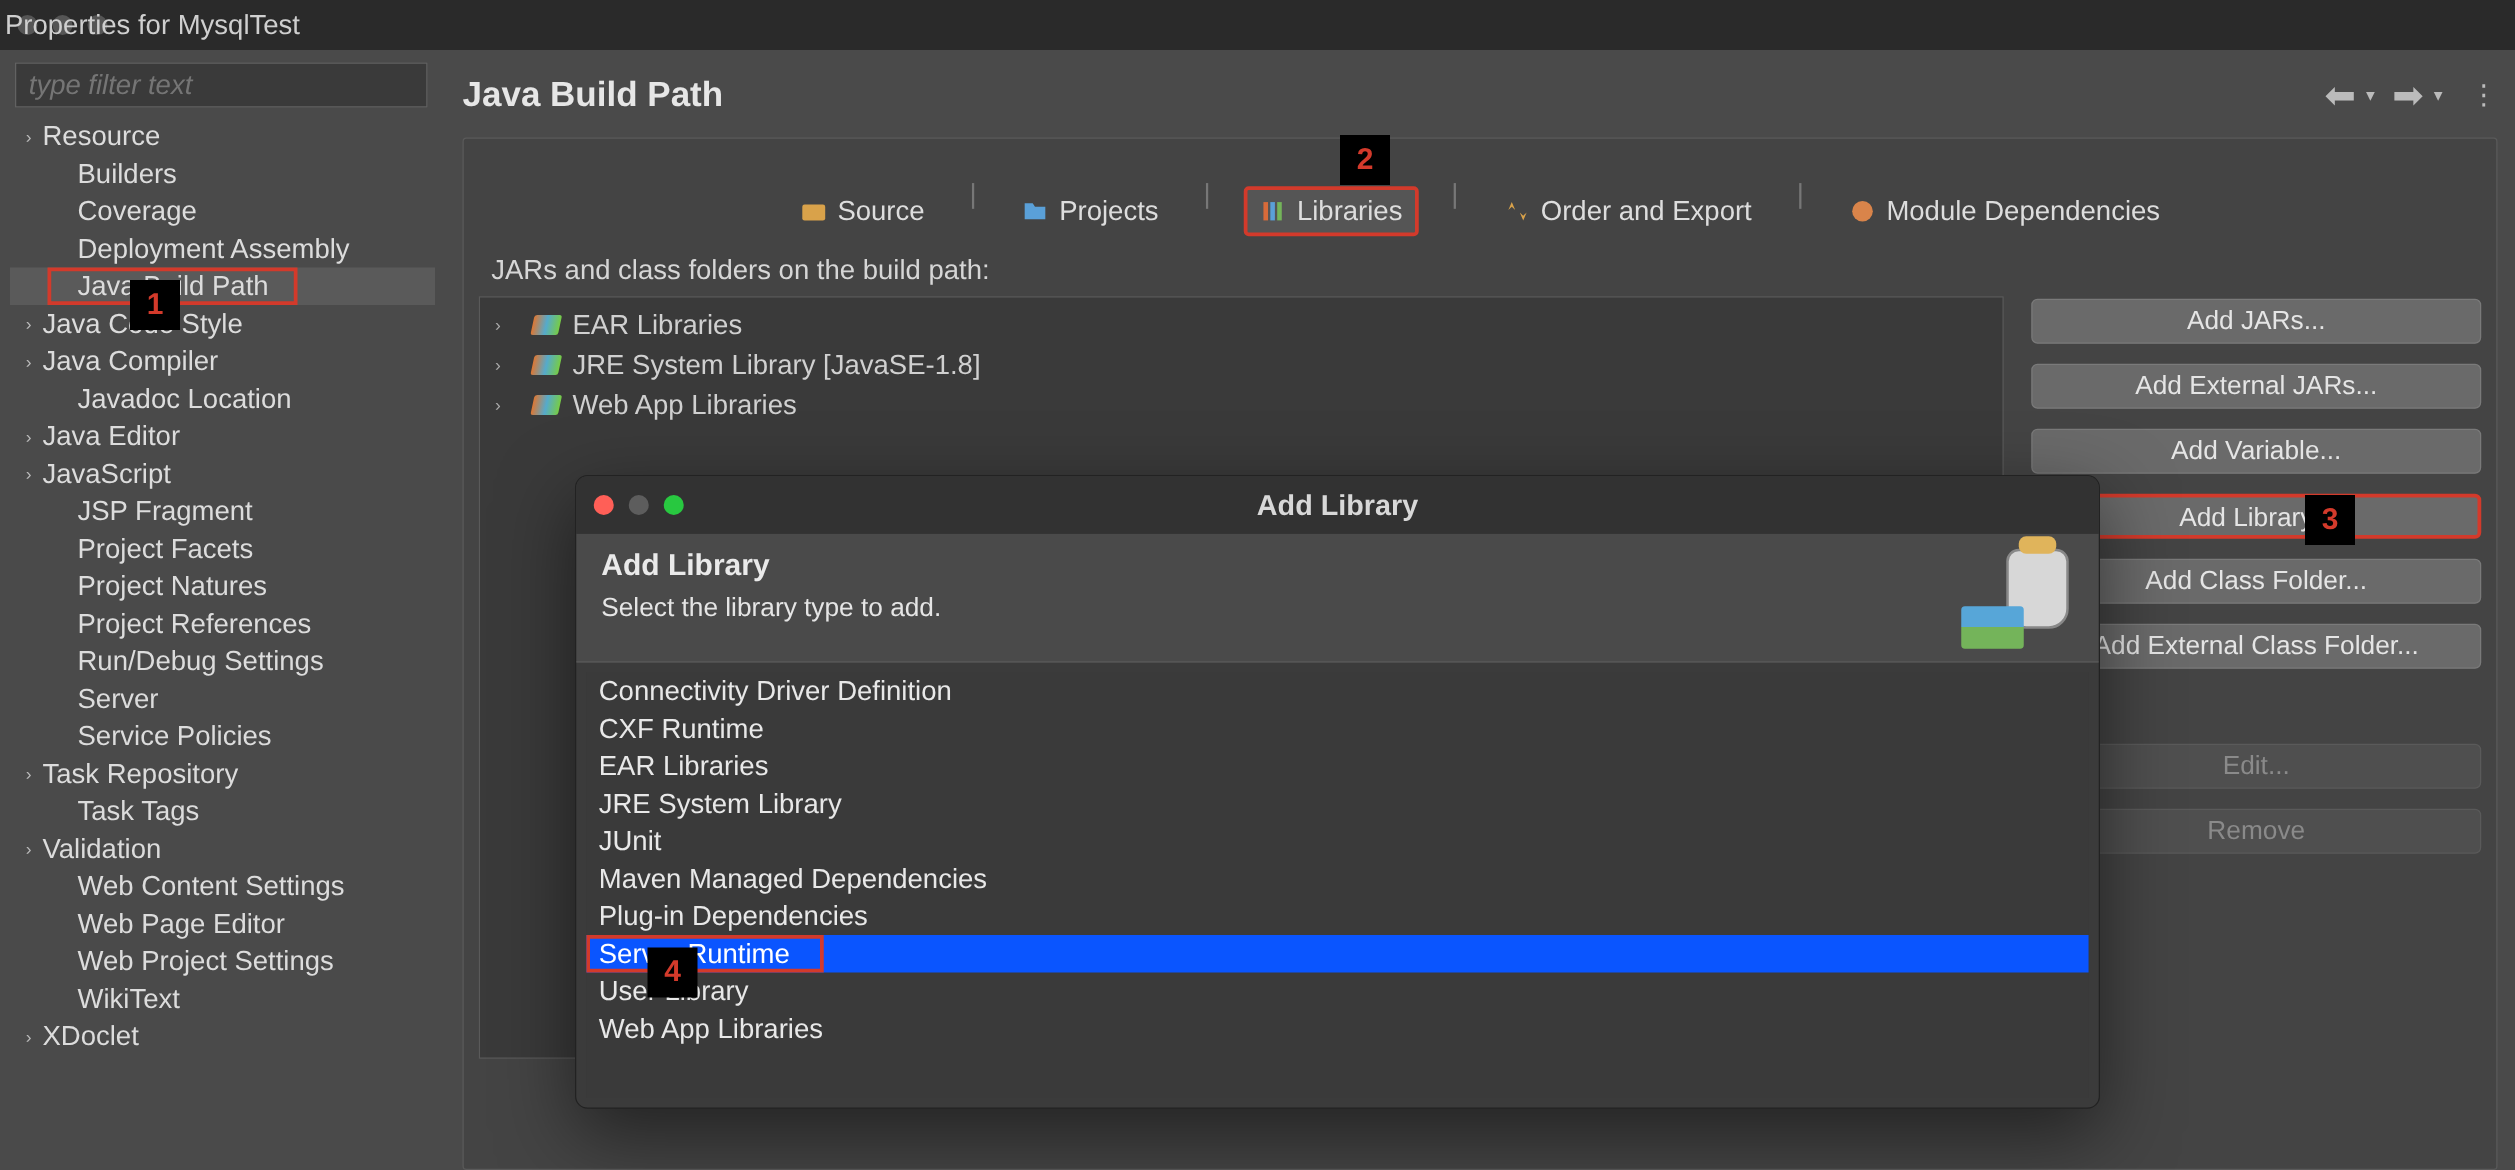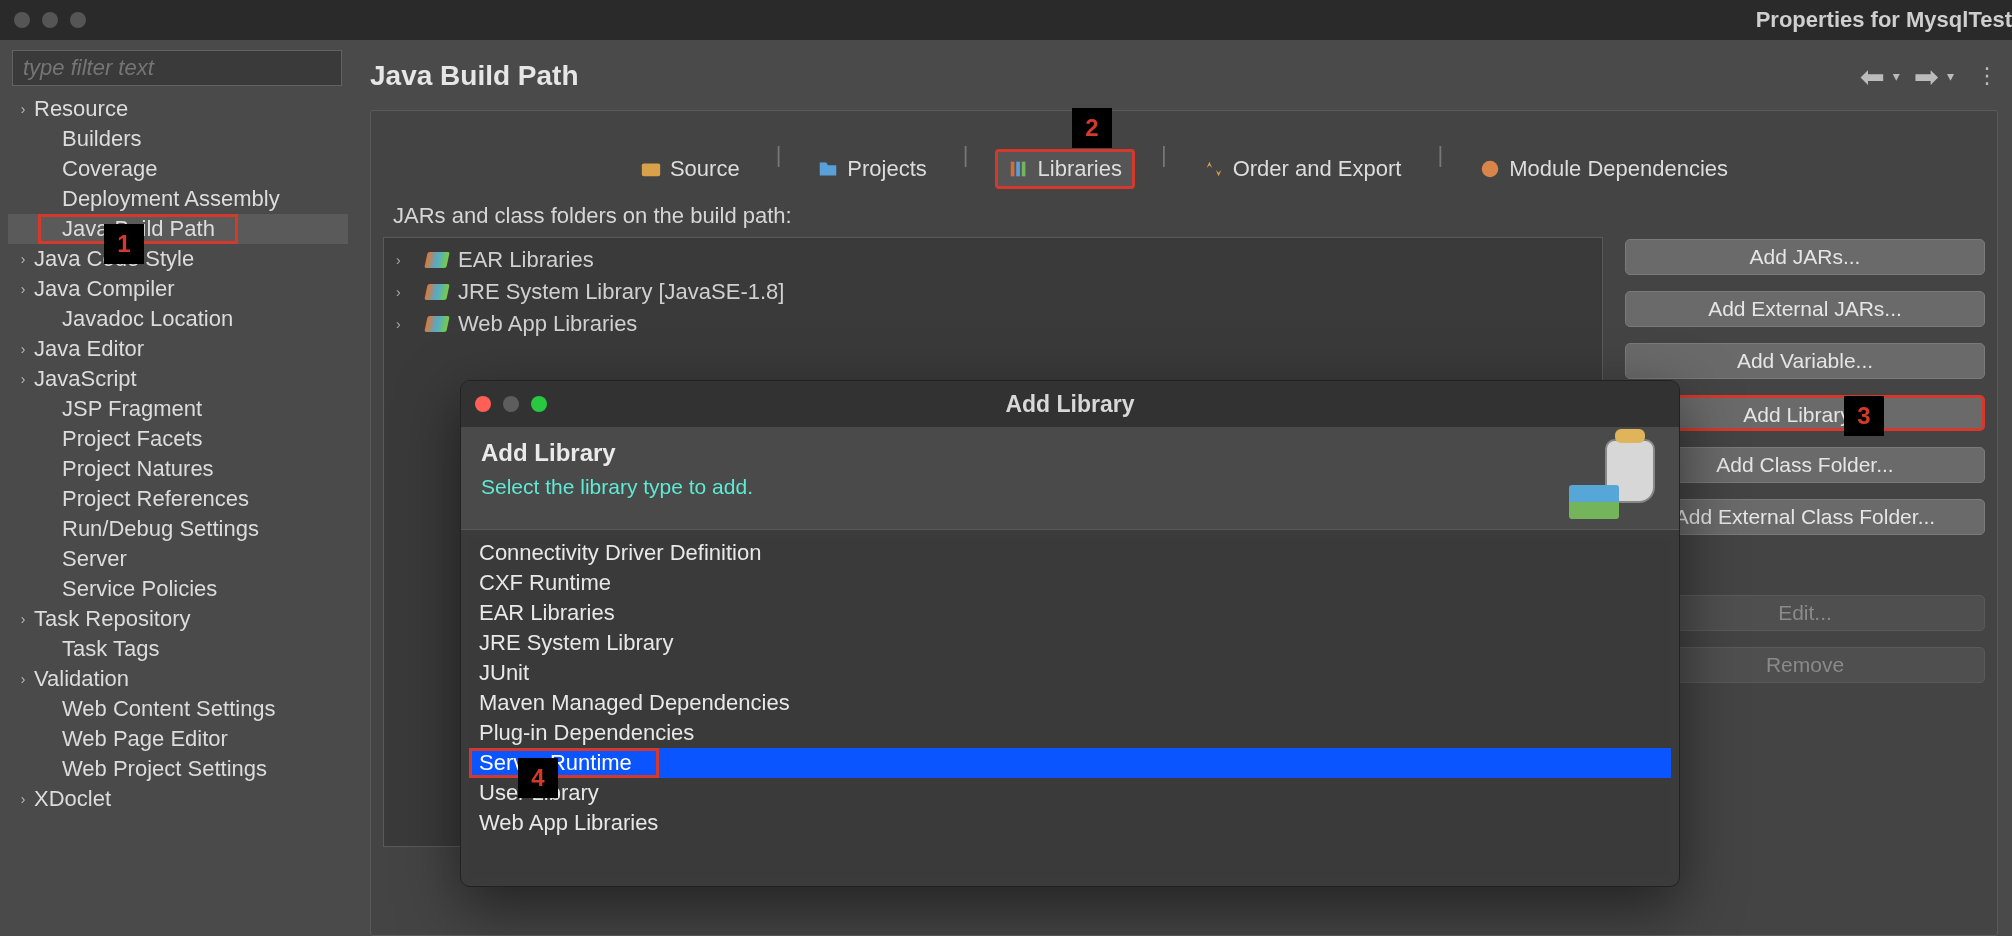--- a/index.html
+++ b/index.html
@@ -18,22 +18,22 @@
     display: flex;
     align-items: center;
     gap: 12px;
     padding: 0 14px;
     position: relative;
   }
   .traffic-light { width:16px; height:16px; border-radius:50%; background:#555; }
   .titlebar-title {
     position: absolute;
     left:4px; right:0;
-    text-align:right;
-    font-weight:700;
+    text-align:left;
+    font-weight:400;
     color:#cfcfcf;
     pointer-events:none;
   }
   .workarea {
     display:flex;
     height: calc(100% - 40px);
   }
   
   .sidebar {
     width: 356px;
@@ -191,21 +191,21 @@
   }
   .tl-red{background:#ff5f57;} .tl-yellow{background:#5d5d5d;} .tl-green{background:#28c840;}
   .modal-banner {
     display:flex;
     align-items:flex-start;
     padding:12px 20px 10px 20px;
     background:#4a4a4a;
     border-bottom:1px solid #5a5a5a;
   }
   .modal-banner-text h2 { font-size:24px; color:#eaeaea; font-weight:700; margin-bottom:8px;}
-  .modal-banner-text p { color:#5eead4; font-size:21px; }
+  .modal-banner-text p { color:#e5e5e5; font-size:21px; }
   .modal-banner-icon {
     margin-left:auto;
     width:90px; height:80px;
     position:relative;
   }
   .jar {
     position:absolute; right:4px; top:0; width:50px; height:64px;
     background:#d7d7d7; border-radius:10px 10px 16px 16px;
     border:2px solid #888;
   }
@@ -343,20 +343,24 @@
           <span class="tw"></span>
           <span class="label">Web Content Settings</span>
         </div>
         <div class="tree-row indent">
           <span class="tw"></span>
           <span class="label">Web Page Editor</span>
         </div>
         <div class="tree-row indent">
           <span class="tw"></span>
           <span class="label">Web Project Settings</span>
+        </div>
+        <div class="tree-row indent">
+          <span class="tw"></span>
+          <span class="label">WikiText</span>
         </div>
         <div class="tree-row">
           <span class="tw">›</span>
           <span class="label">XDoclet</span>
         </div>
       </div>
   </div>
 
   <div class="main">
     <div class="main-header">

